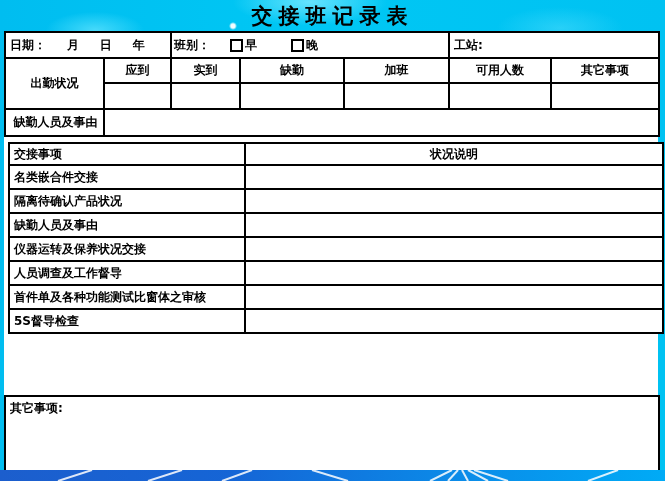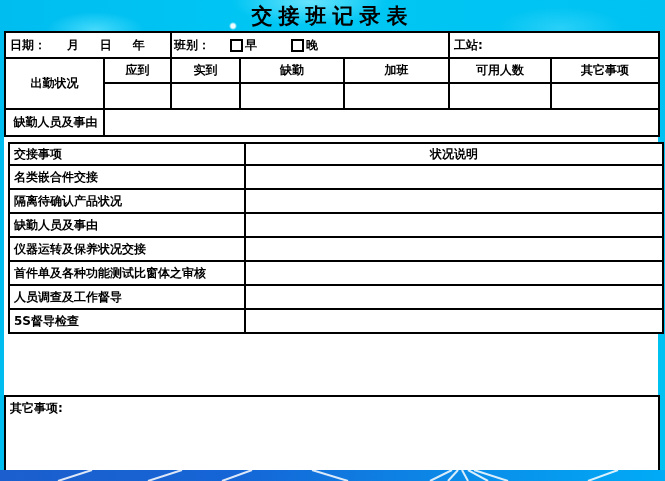--- a/index.html
+++ b/index.html
@@ -129,25 +129,25 @@
         </tr>
         <tr class="h24">
           <td class="pl">缺勤人员及事由</td>
           <td></td>
         </tr>
         <tr class="h24">
           <td class="pl">仪器运转及保养状况交接</td>
           <td></td>
         </tr>
         <tr class="h24">
-          <td class="pl">首件单及各种功能测试比窗体之审核</td>
+          <td class="pl">人员调查及工作督导</td>
           <td></td>
         </tr>
         <tr class="h24">
-          <td class="pl">人员调查及工作督导</td>
+          <td class="pl">首件单及各种功能测试比窗体之审核</td>
           <td></td>
         </tr>
         <tr class="h24">
           <td class="pl">5S督导检查</td>
           <td></td>
         </tr>
       </tbody>
     </table>
 
     <table class="t3">

